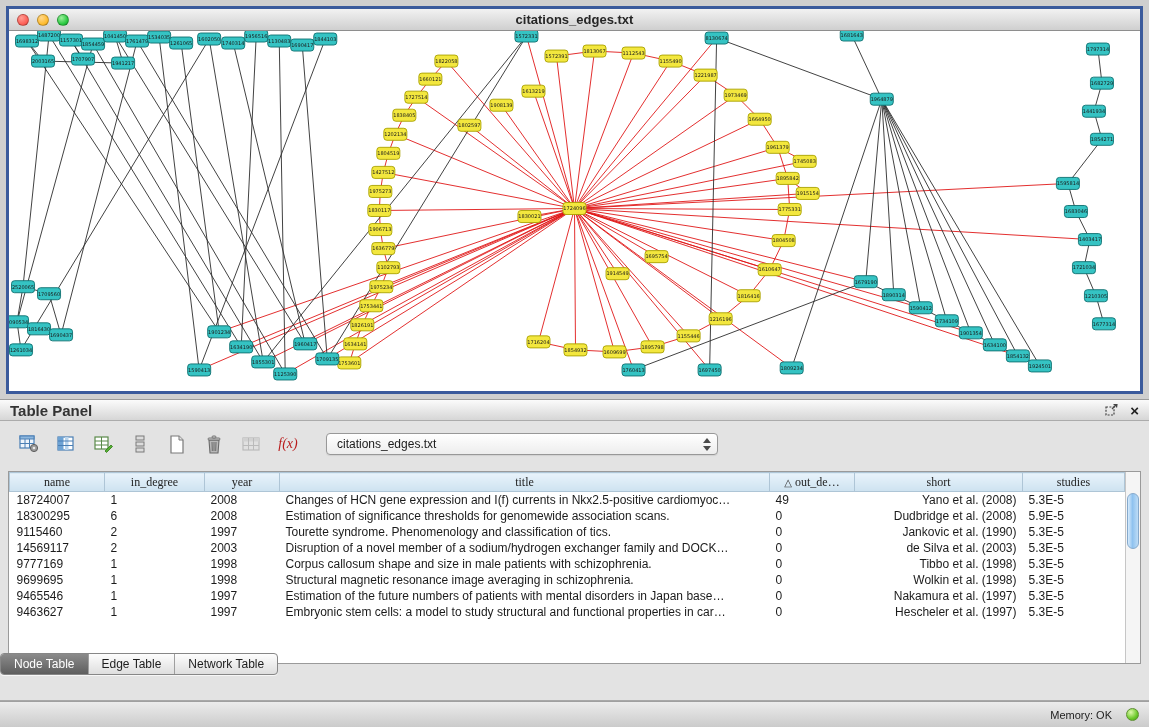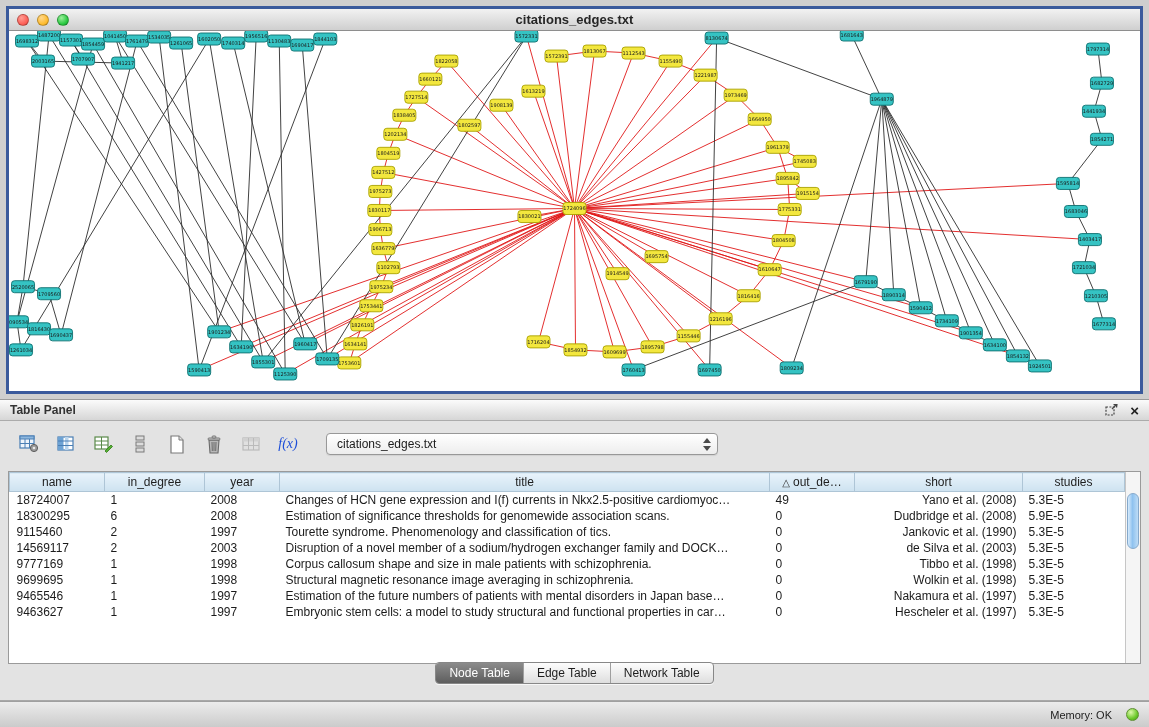--- a/index.html
+++ b/index.html
@@ -27,67 +27,67 @@
 
   
   .table-panel {
     position:absolute; left:0; right:0; top:399px; bottom:26px;
     background:#e3e3e3; border-top:1px solid #9c9c9c; border-bottom:1px solid #a8a8a8;
   }
   .panel-header {
     height:21px; background:linear-gradient(#fbfbfb,#d6d6d6);
     border-bottom:1px solid #ababab; display:flex; align-items:center; padding:0 10px;
   }
-  .panel-title { font-size:12px; font-weight:bold; color:#333; }
+  .panel-title { font-size:15px; font-weight:bold; color:#333; }
   .panel-header-right { margin-left:auto; display:flex; align-items:center; gap:12px; }
   .float-btn, .close-btn { cursor:default; display:flex; align-items:center; }
   .close-btn { font-size:15px; font-weight:bold; color:#222; line-height:1; }
 
   .panel-body { position:absolute; top:21px; left:0; right:0; bottom:0; }
 
   .toolbar { height:42px; display:flex; align-items:center; padding:4px 16px 0 16px; gap:11px; }
   .tool-btn { width:26px; height:26px; display:flex; align-items:center; justify-content:center; border-radius:3px; }
   .tool-btn svg { display:block; }
-  .fx-label { font-size:14px; font-style:italic; color:#1d4ed8; font-family:"Liberation Serif", serif; }
+  .fx-label { font-size:14px; font-style:italic; color:#b91c1c; font-family:"Liberation Serif", serif; }
 
   .combo {
     margin-left:14px; width:392px; height:22px; border:1px solid #989898; border-radius:4px;
     background:linear-gradient(#ffffff,#ededed); display:flex; align-items:center;
     padding:0 22px 0 10px; font-size:12px; color:#1c1c1c; position:relative;
     box-shadow:0 1px 1px rgba(0,0,0,.08);
   }
   .combo-stepper { position:absolute; right:6px; top:4px; display:flex; flex-direction:column; gap:3px; }
   .combo-stepper .up    { width:0; height:0; border-left:4px solid transparent; border-right:4px solid transparent; border-bottom:5px solid #4a4a4a; }
   .combo-stepper .down  { width:0; height:0; border-left:4px solid transparent; border-right:4px solid transparent; border-top:5px solid #4a4a4a; }
 
   .table-wrap {
     position:absolute; left:8px; right:8px; top:50px; bottom:36px;
     background:#fff; border:1px solid #9a9a9a; overflow:hidden;
   }
   table.data { border-collapse:collapse; table-layout:fixed; width:calc(100% - 15px); }
   table.data th {
     height:19px; background:linear-gradient(#e8f3fb,#cde2f0);
     border:1px solid #aec5d6; font-size:12px; font-weight:normal; color:#1e1e1e;
-    text-align:center; padding:0 4px; white-space:nowrap; overflow:hidden;
+    text-align:center; padding:0 4px; white-space:nowrap; overflow:hidden;font-family:Liberation Serif, serif;
   }
   table.data td {
     height:16px; font-size:12px; color:#1b1b1b; padding:0 6px;
     white-space:nowrap; overflow:hidden; text-align:left;
   }
   table.data td.c0 { padding-left:7px; }
   table.data td.c5 { text-align:right; }
   .sort-glyph { font-size:10px; margin-right:3px; color:#333; }
 
   .vscroll { position:absolute; right:0; top:0; bottom:0; width:15px; background:#f5f5f5; border-left:1px solid #c6c6c6; }
   .vthumb {
     position:absolute; left:1px; right:1px; top:21px; height:56px; border-radius:7px;
     background:linear-gradient(90deg,#d7ebfc,#8fc2ef 45%,#bddcf6); border:1px solid #85a9cc;
   }
 
-  .tabs-row { position:absolute; left:0; right:0; bottom:16px; display:flex; justify-content:center; }
+  .tabs-row { position:absolute; left:0; right:0; bottom:25px; display:flex; justify-content:flex-start; }
   .segmented {
     display:inline-flex; border:1px solid #878787; border-radius:4px; overflow:hidden;
     background:linear-gradient(#fdfdfd,#dedede); box-shadow:0 1px 0 rgba(255,255,255,.7);
   }
   .segment { padding:3px 13px; font-size:12px; color:#1d1d1d; border-left:1px solid #9f9f9f; line-height:14px; }
   .segment:first-child { border-left:none; }
   .segment.selected { background:linear-gradient(#8b8b8b,#5e5e5e); color:#fff; }
 
   
   .status-bar {

